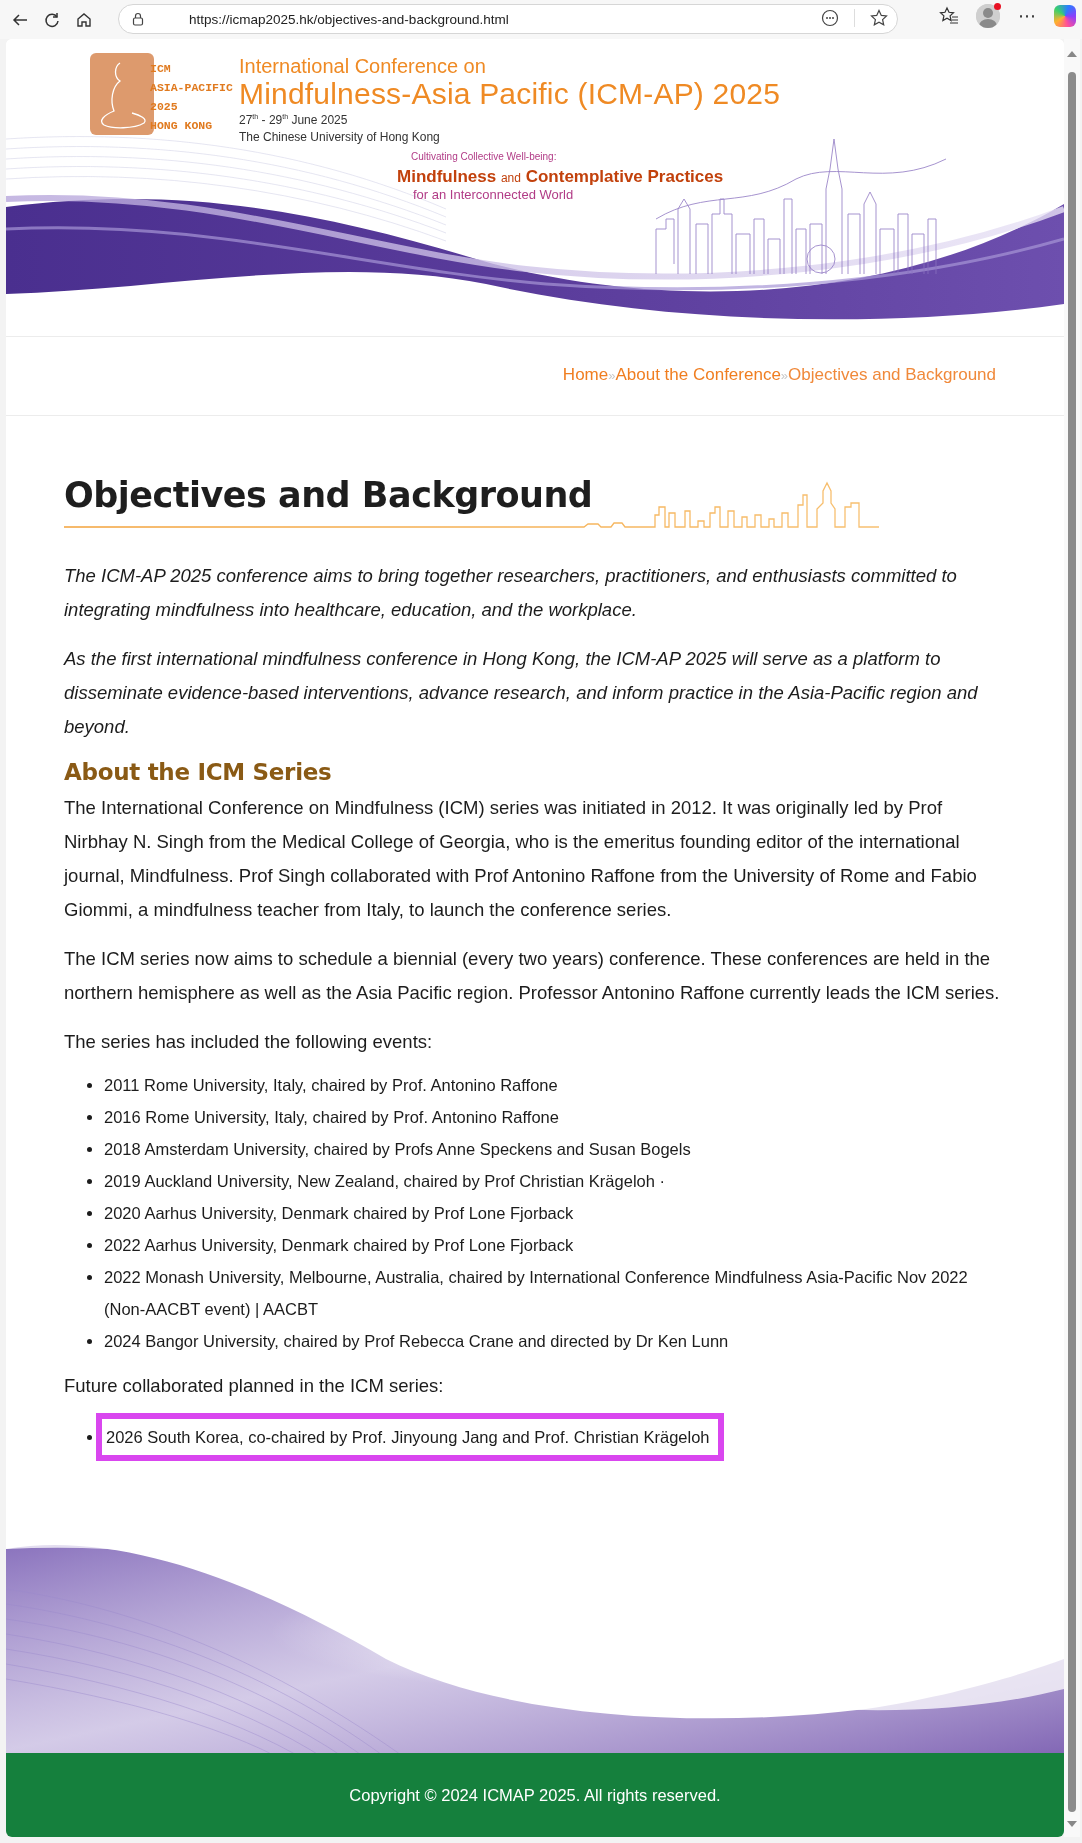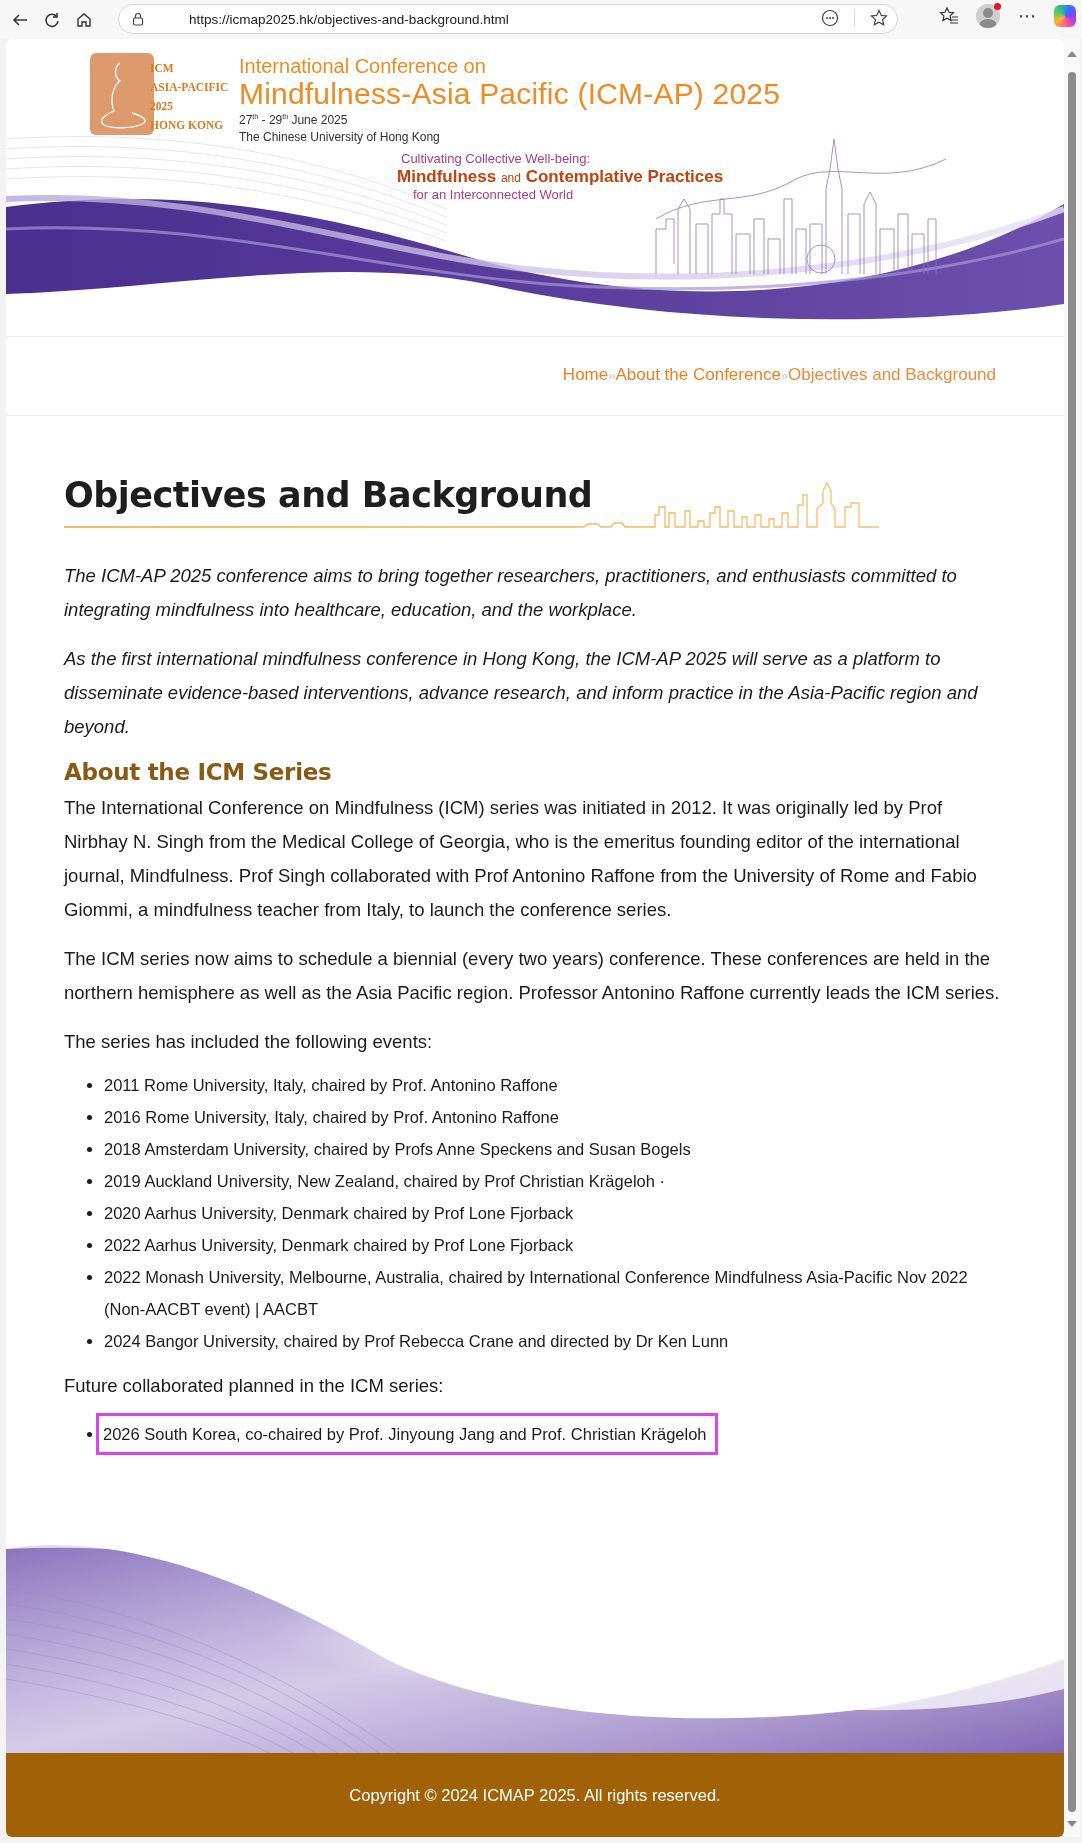--- a/index.html
+++ b/index.html
@@ -27,54 +27,54 @@
     .scrollbar { position: absolute; right: 2px; top: 39px; width: 16px; height: 1798px; background: #f9f9f9; }
     .scroll-up, .scroll-down { position: absolute; left: 3px; width: 0; height: 0; border-left: 5px solid transparent; border-right: 5px solid transparent; }
     .scroll-up { top: 12px; border-bottom: 6px solid #888; }
     .scroll-down { bottom: 10px; border-top: 6px solid #888; }
     .scroll-thumb { position: absolute; left: 4px; top: 33px; width: 8px; height: 1740px; background: #8c8c8c; border-radius: 4px; }
 
     
     .banner { position: relative; width: 1058px; height: 297px; overflow: hidden; background: #fff; }
     .banner svg.wave { position: absolute; left: 0; top: 0; }
     .logo-box { position: absolute; left: 84px; top: 14px; width: 64px; height: 82px; background: #dd9a6d; border-radius: 6px; }
-    .logo-text { position: absolute; left: 144px; top: 20px; font-family: Liberation Serif, serif; font-weight: bold; font-size: 11.5px; line-height: 19px; color: #e07a1f; }
+    .logo-text { position: absolute; left: 144px; top: 20px; font-family: Liberation Mono, monospace; font-weight: bold; font-size: 11.5px; line-height: 19px; color: #e07a1f; }
     .conf-l1 { position: absolute; left: 233px; top: 16px; font-size: 20px; color: #ef8a24; }
     .conf-l2 { position: absolute; left: 233px; top: 38px; font-size: 30px; color: #ef8a24; letter-spacing: 0.2px; }
     .conf-date { position: absolute; left: 233px; top: 74px; font-size: 12px; color: #333; }
     .conf-date sup { font-size: 7px; }
     .conf-venue { position: absolute; left: 233px; top: 91px; font-size: 12px; color: #333; }
-    .theme-1 { position: absolute; left: 395px; top: 112px; font-size: 13px; color: #b13b86; }
+    .theme-1 { position: absolute; left: 405px; top: 112px; font-size: 10px; color: #b13b86; }
     .theme-2 { position: absolute; left: 391px; top: 128px; font-size: 17px; color: #c2410c; font-weight: bold; }
     .theme-2 .and { font-size: 12px; font-weight: normal; }
     .theme-3 { position: absolute; left: 407px; top: 148px; font-size: 13px; color: #b13b86; }
 
     
     .crumb-bar { position: relative; height: 80px; border-top: 1px solid #ececec; border-bottom: 1px solid #ececec; }
     .breadcrumb { position: absolute; right: 68px; top: 28px; font-family: "Liberation Sans", sans-serif; font-size: 17px; display: flex; align-items: center; gap: 0; }
     .breadcrumb a { color: #f07e21; text-decoration: none; }
     .breadcrumb .current { color: #f0893a; }
     .breadcrumb .sep { color: #c8c8c8; font-size: 13px; }
 
     
     .content { position: relative; padding: 0 58px 0 58px; }
     .page-title { position: relative; margin-top: 53px; height: 80px; }
     .page-title h1 { font-family: "DejaVu Sans", sans-serif; font-size: 35px; font-weight: bold; color: #1e1e1e; letter-spacing: -0.5px; }
     .title-line { position: absolute; left: 0; top: 0; width: 920px; height: 80px; }
     p.body { font-family: "Liberation Sans", sans-serif; font-size: 18.5px; line-height: 34px; color: #1c1c1c; margin-bottom: 15px; }
     h2.section { font-family: "DejaVu Sans", sans-serif; font-size: 23px; font-weight: bold; color: #8a5a15; margin: 0 0 6px 0; letter-spacing: -0.3px; }
     ul.events { margin: 10px 0 12px 40px; list-style: disc; }
     ul.events li { font-family: "Liberation Sans", sans-serif; font-size: 16.5px; line-height: 32px; color: #1c1c1c; }
-    .highlight { display: inline-block; border: 3px solid #d946ef; padding: 4px 8px 4px 4px; margin-left: -8px; }
+    .highlight { display: inline-block; border: 6px solid #d946ef; padding: 4px 8px 4px 4px; margin-left: -8px; }
     ul.future { margin: 10px 0 0 40px; }
     ul.future li { font-family: "Liberation Sans", sans-serif; font-size: 16.5px; line-height: 28px; color: #1c1c1c; }
 
     
     .footer-wave { position: absolute; left: 0; top: 1490px; width: 1058px; height: 244px; }
-    .footer { position: absolute; left: 0; top: 1714px; width: 1058px; height: 84px; background: #a16207; display: flex; align-items: center; justify-content: center; }
+    .footer { position: absolute; left: 0; top: 1714px; width: 1058px; height: 84px; background: #15803d; display: flex; align-items: center; justify-content: center; }
     .footer span { color: #fff; font-family: "Liberation Sans", sans-serif; font-size: 16.5px; }
   </style>
 </head>
 <body>
 
 <div class="toolbar">
   <div class="nav-btn" style="margin-left:4px">
     <svg viewBox="0 0 18 18">
         <path d="M16 9H3M8 4L3 9l5 5" stroke="#333" stroke-width="1.5" fill="none"></path>
       </svg>

